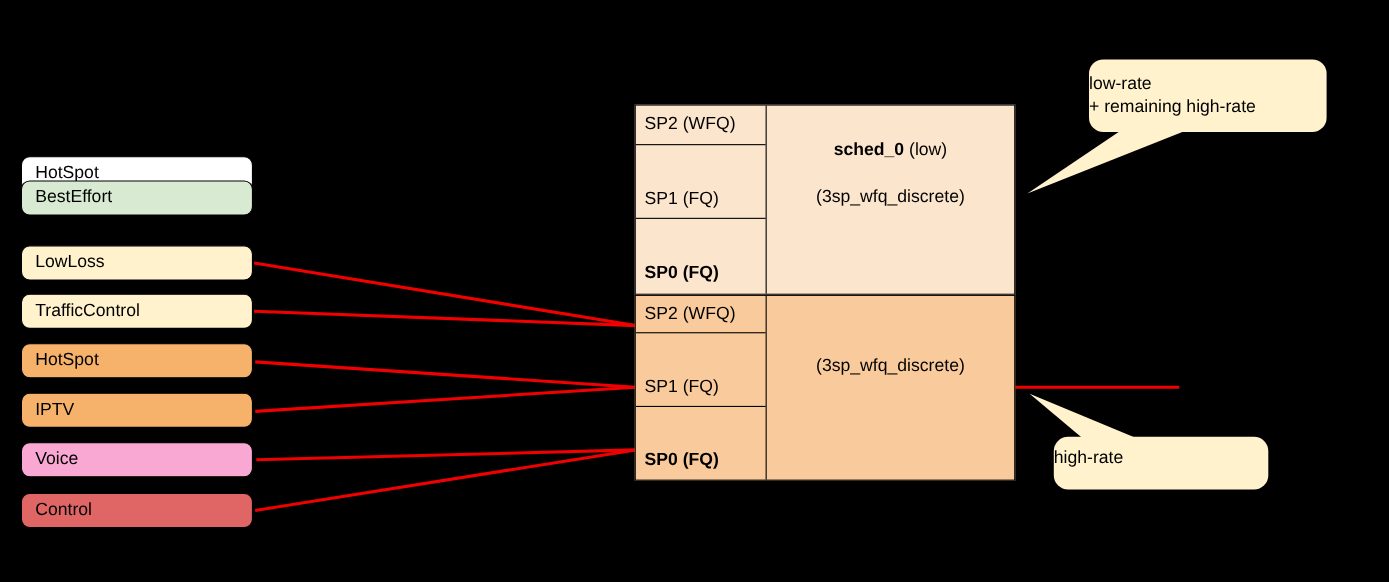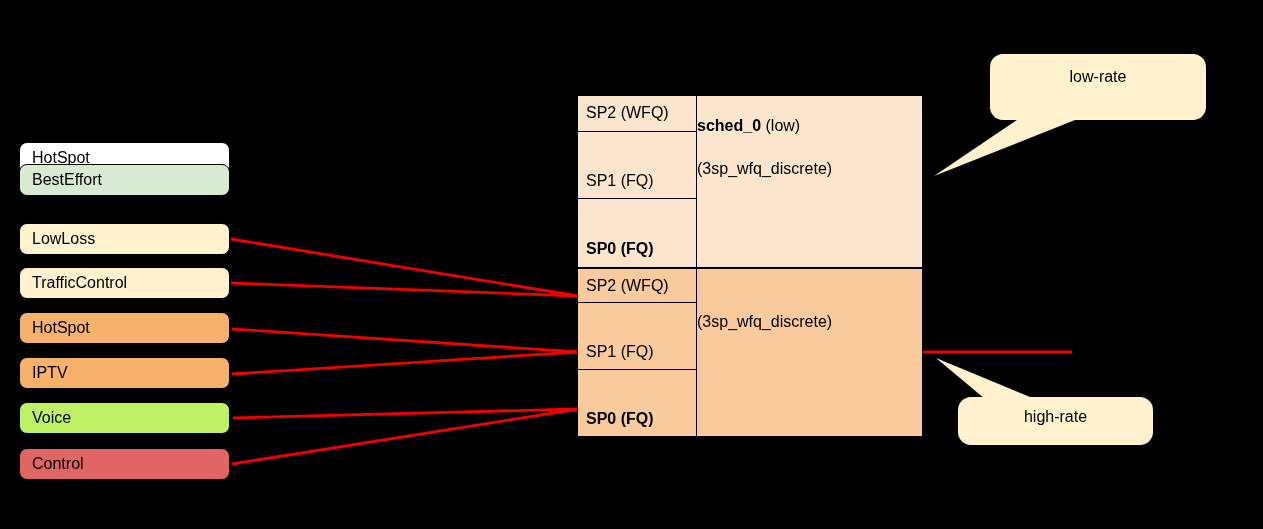--- a/index.html
+++ b/index.html
@@ -17,28 +17,28 @@
   }
 
   
   .sched{
     position:absolute;left:577px;width:346px;box-sizing:border-box;
     border:1.6px solid #000;display:grid;grid-template-columns:119px 1fr;
   }
   .qcol{display:grid;grid-template-rows:1fr 1fr 1fr;border-right:1.6px solid #000;gap:32px;}
   .qrow{display:flex;align-items:center;padding-left:8px;font-size:16px;border-bottom:1.6px solid #000;}
   .qrow:last-child{border-bottom:none;font-weight:bold;}
-  .tcell{padding-top:20px;font-size:16px;}
+  .tcell{text-align:center;padding-top:31px;font-size:16px;}
   .tline1{line-height:20px;}
   .tline2{line-height:20px;margin-top:23px;}
   .bold{font-weight:700;}
 
   
   .callout{
-    position:absolute;background:#fff2cc;border-radius:13px;text-align:center;
+    position:absolute;background:#fff2cc;border-radius:13px;
     font-size:16px;box-sizing:border-box;
   }
   .callout-lines{padding-top:12px;line-height:21px;}
 </style>
 </head>
 <body>
 
 <div class="canvas">
 
   <svg id="overlay">
@@ -67,21 +67,21 @@
       </div>
       <div class="tclass" style="top: 267px; background: rgb(255, 242, 204);">
         <span>TrafficControl</span>
       </div>
       <div class="tclass" style="top: 312px; background: rgb(246, 178, 107);">
         <span>HotSpot</span>
       </div>
       <div class="tclass" style="top: 357px; background: rgb(246, 178, 107);">
         <span>IPTV</span>
       </div>
-      <div class="tclass" style="top: 402px; background: #bef264;">
+      <div class="tclass" style="top: 402px; background: #f9a8d4;">
         <span>Voice</span>
       </div>
       <div class="tclass" style="top: 448px; background: rgb(224, 102, 102);">
         <span>Control</span>
       </div>
     </div>
 
   <div class="sched" id="sched-low" style="top: 95px; height: 173px; background: rgb(252, 229, 205);">
     <div class="qcol">
       <div class="qrow">
@@ -115,19 +115,20 @@
         <span>SP0 (FQ)</span>
       </div>
     </div>
     <div class="tcell">
       <div class="tline2">(3sp_wfq_discrete)</div>
     </div>
   </div>
 
   <div class="callout callout-lines" style="left: 990px; top: 54px; width: 216px; height: 66px; background: rgb(255, 242, 204);">
     <div>low-rate</div>
+    <div>+ remaining high-rate</div>
   </div>
 
   <div class="callout" style="left: 958px; top: 397px; width: 195px; height: 48px; line-height: 40px; background: rgb(255, 242, 204);">
     <span>high-rate</span>
   </div>
 
 </div>
 
 </body></html>

